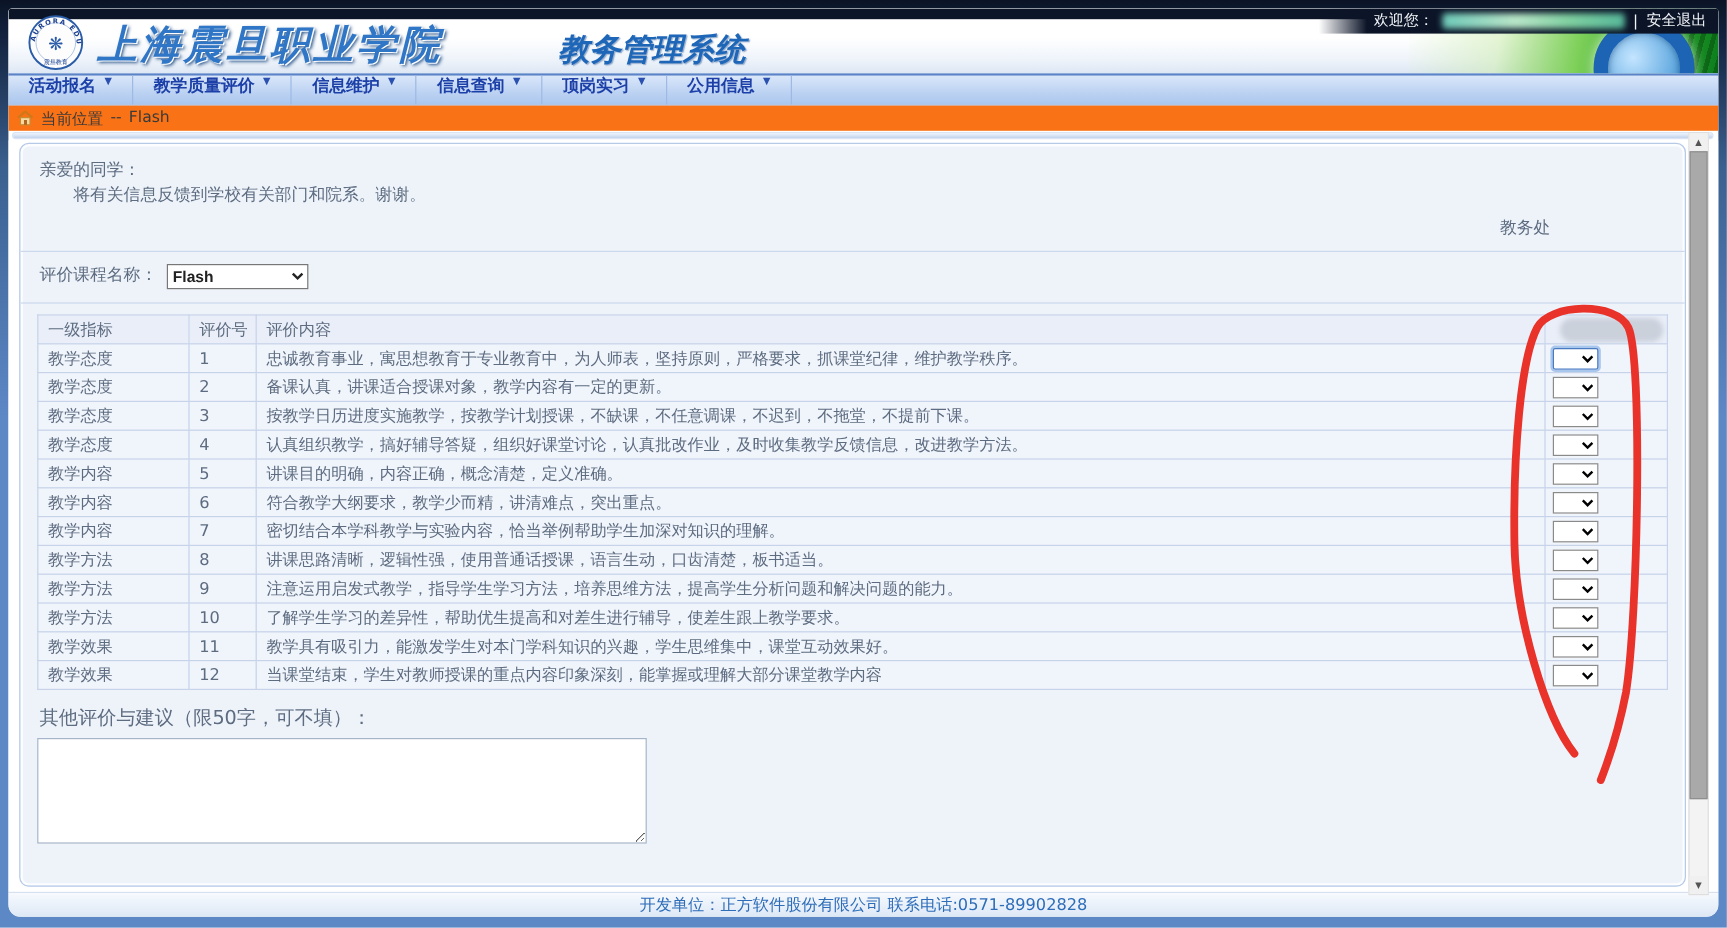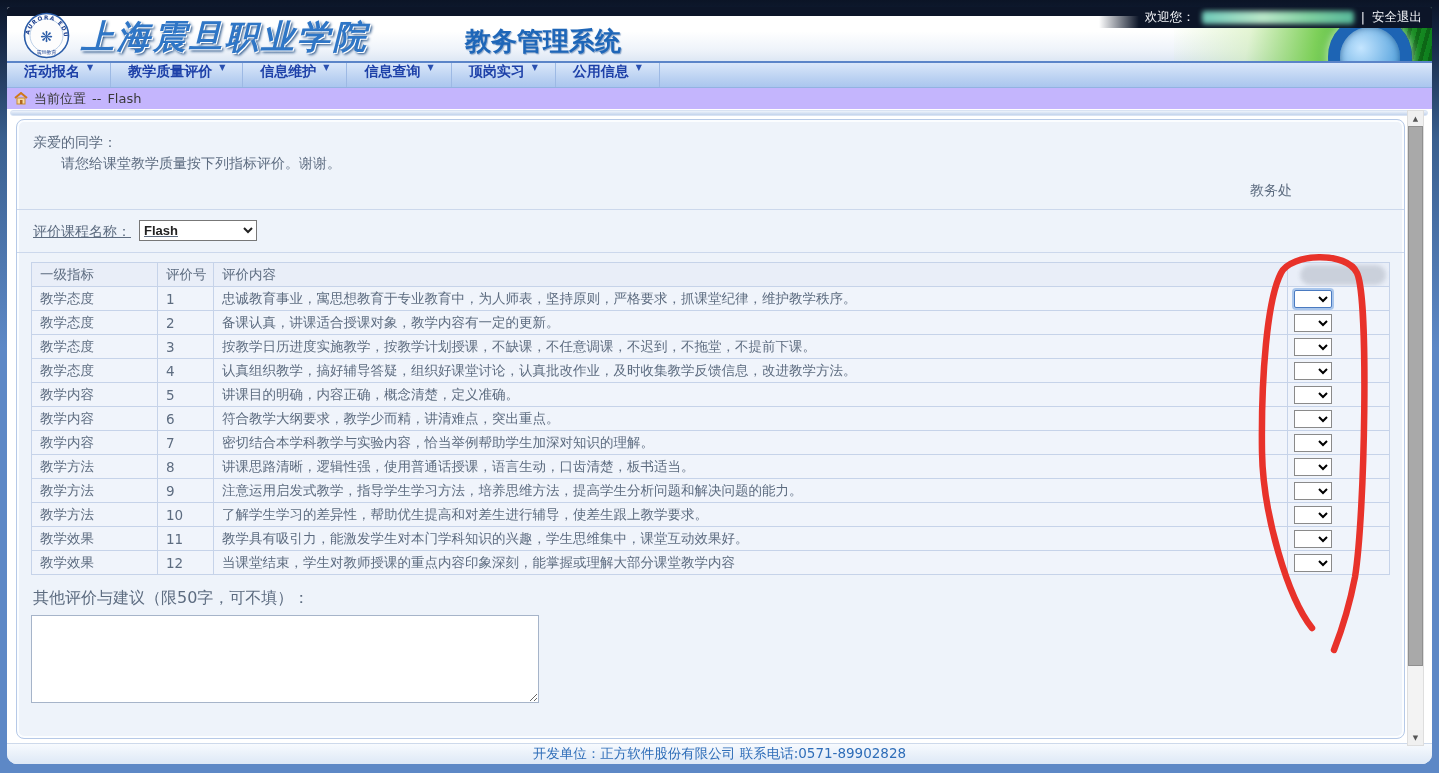--- a/index.html
+++ b/index.html
@@ -33,44 +33,44 @@
   .redact-name { width:152px; height:13px; border-radius:3px;
     background: linear-gradient(90deg,#6ec9b8,#b9e6c8 40%,#7fd0a0 70%,#57b89a);
     filter: blur(2.5px); }
   .logout { cursor:pointer; white-space:nowrap; }
   .logo-wrap { position:absolute; left:16px; top:5px; z-index:3; }
   .school-name { position:absolute; left:74px; top:8px; z-index:3;
     font-family:"DejaVu Serif","Liberation Serif",serif; font-weight:bold; font-style:italic;
     font-size:33px; letter-spacing:3px; color:#2f76c6;
     text-shadow: 1px 1px 0 #ffffff, 2px 2px 3px #16457e; }
   .system-title { position:absolute; left:458px; top:17px; z-index:3;
-    font-weight:bold; font-size:26px; color:#1e66b8;
+    font-weight:bold; font-style:italic; font-size:26px; color:#1e66b8;
     text-shadow: 1px 1px 1px rgba(18,70,140,.45); }
   
   .nav { height:27px; flex:none; display:flex; align-items:stretch;
     border-top:2px solid #5b84c8; border-bottom:1px solid #93b2e2;
     background: linear-gradient(180deg,#dae7fa 0%, #bcd2f2 60%, #aac6ee 100%);
     font-size:14px; font-weight:bold; color:#1d40a8; }
   .nav-item { display:flex; gap:7px; padding:0 17px;
     border-right:1px solid #9db9e4; cursor:pointer; white-space:nowrap; }
   .caret { font-size:8px; color:#2a50b0; }
   
   .breadcrumb { height:21px; flex:none; display:flex; align-items:center; gap:6px;
-    padding-left:7px; font-size:13px; color:#3a3a3a; background:#c4b5fd; }
+    padding-left:7px; font-size:13px; color:#3a3a3a; background:#f97316; }
   .divider-pill { height:6px; flex:none; margin:1px 4px 1px 3px; border-radius:4px;
     background: linear-gradient(180deg,#eef3fb,#c2d3ec); border:1px solid #d9e3f3; }
   
   .content { flex:1; min-height:0; padding:2px 27px 4px 9px; position:relative; background:#fff; }
   .panel { height:100%; background:#eef3fa; border:1px solid #b6c9e7; border-radius:8px;
     box-shadow: inset 0 0 0 2px #fbfdff; padding:10px 14px 6px; overflow:hidden; }
   .intro { color:#5d6c80; font-size:14px; line-height:21px; padding:2px 2px 0; }
   .intro .indent { text-indent:2em; }
   .intro .signature { text-align:right; padding-right:96px; line-height:20px; margin-top:6px; }
   .section-line { border-top:1px solid #ccd8ec; margin:9px -14px; }
-  .course-row { display:flex; align-items:flex-end; gap:8px; font-size:14px; color:#5d6c80; padding:1px 2px 2px;text-decoration:underline; }
+  .course-row { display:flex; align-items:flex-start; gap:8px; font-size:14px; color:#5d6c80; padding:1px 2px 2px; }
   select.course { width:118px; height:21px; font-size:13px; border:1px solid #777;
     background:#fff; font-weight:bold; color:#222; }
   .eval-table { width:100%; border-collapse:collapse; margin-top:9px;
     background:#f0f4fb; font-size:13.5px; color:#5d6c80; table-layout:fixed; }
   .eval-table th, .eval-table td { border:1px solid #c6d3e9; height:24px;
     padding:0 8px; text-align:left; font-weight:normal; overflow:hidden; white-space:nowrap; }
   .eval-table thead th { background:#e9eef8; }
   .hdr-blob { width:86px; height:20px; border-radius:10px; background:#c9cfda;
     filter:blur(2px); opacity:.95; margin-left:4px; }
   td.sel-td { padding:2px 6px; }
@@ -166,21 +166,21 @@
     <span>Flash</span>
   </div>
 
   <div class="divider-pill"></div>
 
   <div class="content">
     <div class="panel">
 
       <div class="intro">
         <div>亲爱的同学：</div>
-        <div class="indent">请您给课堂教学质量按下列指标评价。谢谢。</div>
+        <div class="indent">将有关信息反馈到学校有关部门和院系。谢谢。</div>
         <div class="signature">教务处</div>
       </div>
 
       <div class="section-line"></div>
 
       <div class="course-row">
         <span>评价课程名称：</span>
         <select class="course">
           <option>Flash</option>
         </select>

